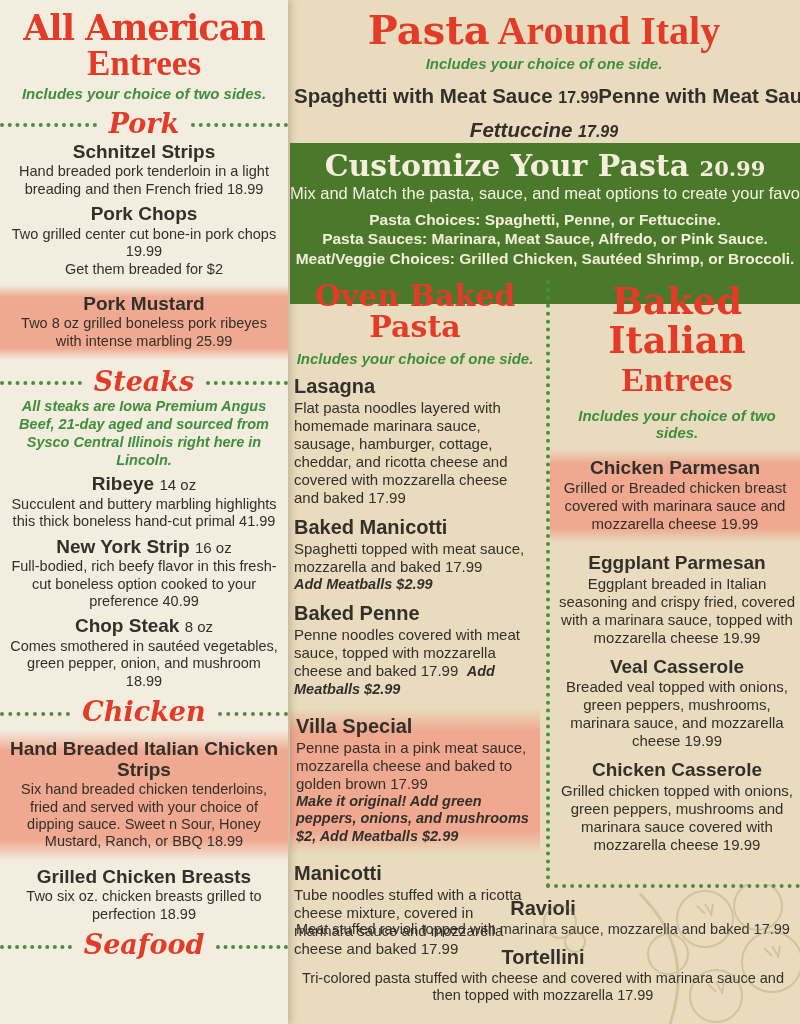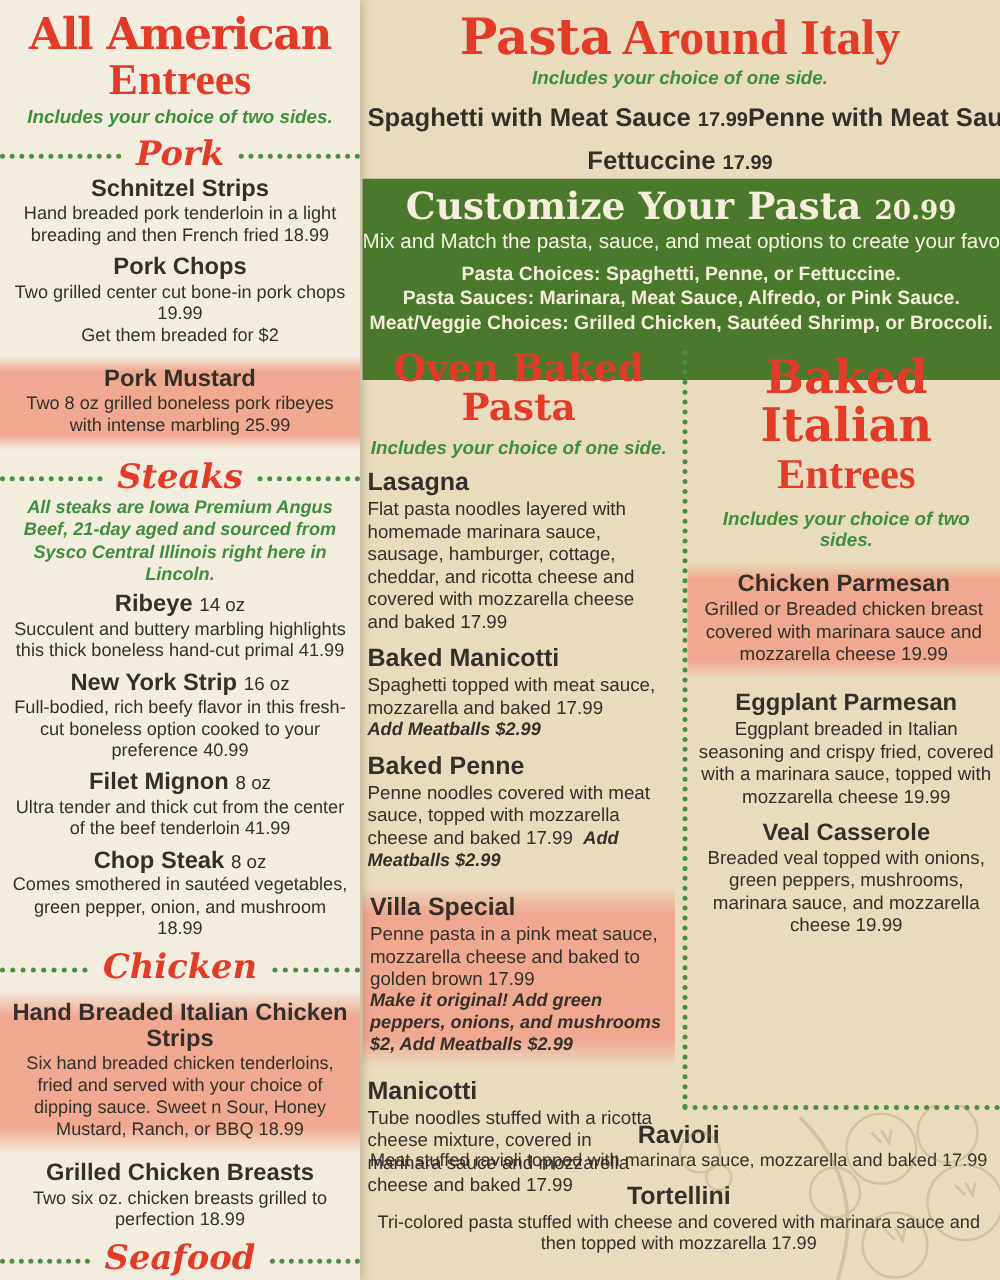--- a/index.html
+++ b/index.html
@@ -44,21 +44,21 @@
   .mi.hl{margin:5px 0 6px;padding:9px 8px 10px;}
   .note{color:var(--green_text);font-style:italic;font-weight:bold;font-size:14.5px;line-height:1.25;margin:2px 10px 4px;}
   
   .right-region{position:absolute;left:288px;top:0;width:512px;height:1024px;}
   .pai{ text-align:center;padding-top:10px;}
   .pai-title{font-size:40px;line-height:1;}
   .pai-title .t2{font-family:"Liberation Serif",serif;}
   .pai-row{display:flex;justify-content:space-between;padding:0 4px 0 6px;margin-top:12px;}
   .pai-item{font-weight:bold;font-size:20.5px;white-space:nowrap;}
   .price{font-size:16px;font-weight:bold;}
-  .pai-center{margin-top:10px;font-weight:bold;font-size:20.5px;}
+  .pai-center{margin-top:10px;font-weight:bold;font-size:20.5px;font-style:italic;}
   
   .banner{
     position:absolute;left:2px;right:0;top:143px;height:161px;
     background:var(--banner_green);color:var(--banner_text);
     text-align:center;overflow:hidden;
   }
   .banner-title{font-family:"DejaVu Serif",serif;font-weight:bold;font-size:30px;line-height:1.05;margin-top:7px;}
   .banner-price{font-size:21px;}
   .banner-sub{font-size:16.5px;white-space:nowrap;overflow:hidden;margin-top:2px;color:#f7f3e2;}
   .banner-opts{margin-top:7px;font-weight:bold;font-size:15.5px;line-height:1.28;}
@@ -125,24 +125,20 @@
   <div class="note">All steaks are Iowa Premium Angus Beef, 21-day aged and sourced from Sysco Central Illinois right here in Lincoln.</div>
   <div class="mi">
     <div class="mi-name"><span>Ribeye</span> <span class="mi-size">14 oz</span></div>
     <div class="mi-desc">Succulent and buttery marbling highlights this thick boneless hand-cut primal 41.99</div>
   </div>
   <div class="mi">
     <div class="mi-name"><span>New York Strip</span> <span class="mi-size">16 oz</span></div>
     <div class="mi-desc">Full-bodied, rich beefy flavor in this fresh-cut boneless option cooked to your preference 40.99</div>
   </div>
   <div class="mi">
-    <div class="mi-name"><span>Filet Mignon</span> <span class="mi-size">8 oz</span></div>
-    <div class="mi-desc">Ultra tender and thick cut from the center of the beef tenderloin 41.99</div>
-  </div>
-  <div class="mi">
     <div class="mi-name"><span>Chop Steak</span> <span class="mi-size">8 oz</span></div>
     <div class="mi-desc">Comes smothered in sautéed vegetables, green pepper, onion, and mushroom 18.99</div>
   </div>
 
   <div class="sec-header">
     <span class="dotline"></span>
     <span class="sec-label">Chicken</span>
     <span class="dotline"></span>
   </div>
   <div class="mi hl">
@@ -227,20 +223,24 @@
       <div class="mi-name">Chicken Parmesan</div>
       <div class="mi-desc">Grilled or Breaded chicken breast covered with marinara sauce and mozzarella cheese 19.99</div>
     </div>
     <div class="mi">
       <div class="mi-name">Eggplant Parmesan</div>
       <div class="mi-desc">Eggplant breaded in Italian seasoning and crispy fried, covered with a marinara sauce, topped with mozzarella cheese 19.99</div>
     </div>
     <div class="mi">
       <div class="mi-name">Veal Casserole</div>
       <div class="mi-desc">Breaded veal topped with onions, green peppers, mushrooms, marinara sauce, and mozzarella cheese 19.99</div>
+    </div>
+    <div class="mi">
+      <div class="mi-name">Chicken Casserole</div>
+      <div class="mi-desc">Grilled chicken topped with onions, green peppers, mushrooms and marinara sauce covered with mozzarella cheese 19.99</div>
     </div>
   </div>
 
   <div class="bottom-span">
     <div class="mi">
       <div class="mi-name">Ravioli</div>
       <div class="mi-desc">Meat stuffed ravioli topped with marinara sauce, mozzarella and baked 17.99</div>
     </div>
     <div class="mi">
       <div class="mi-name">Tortellini</div>

